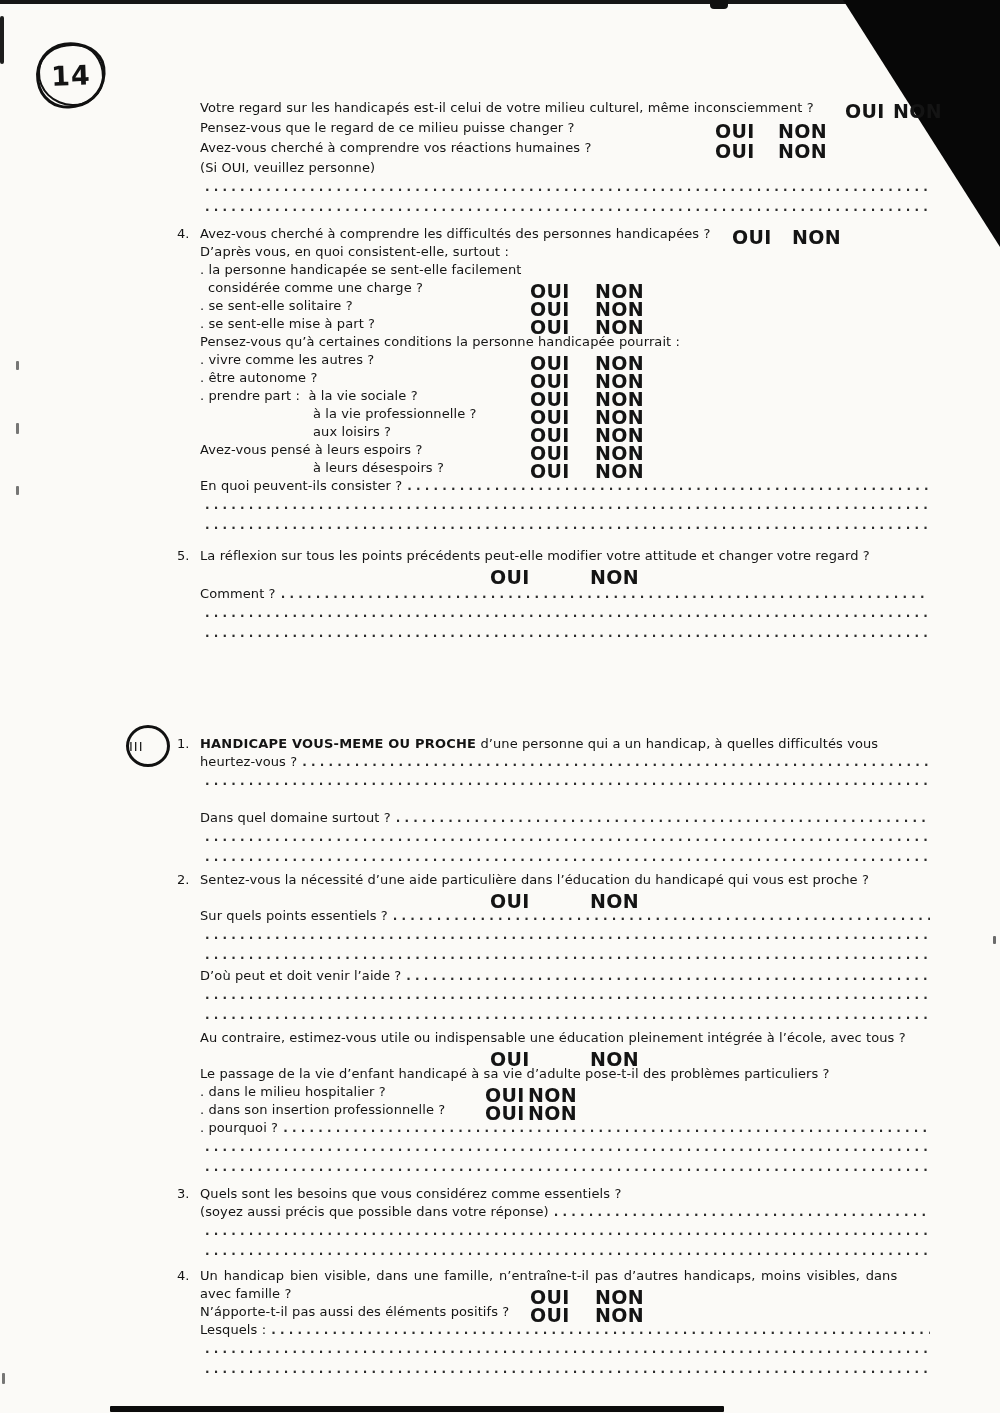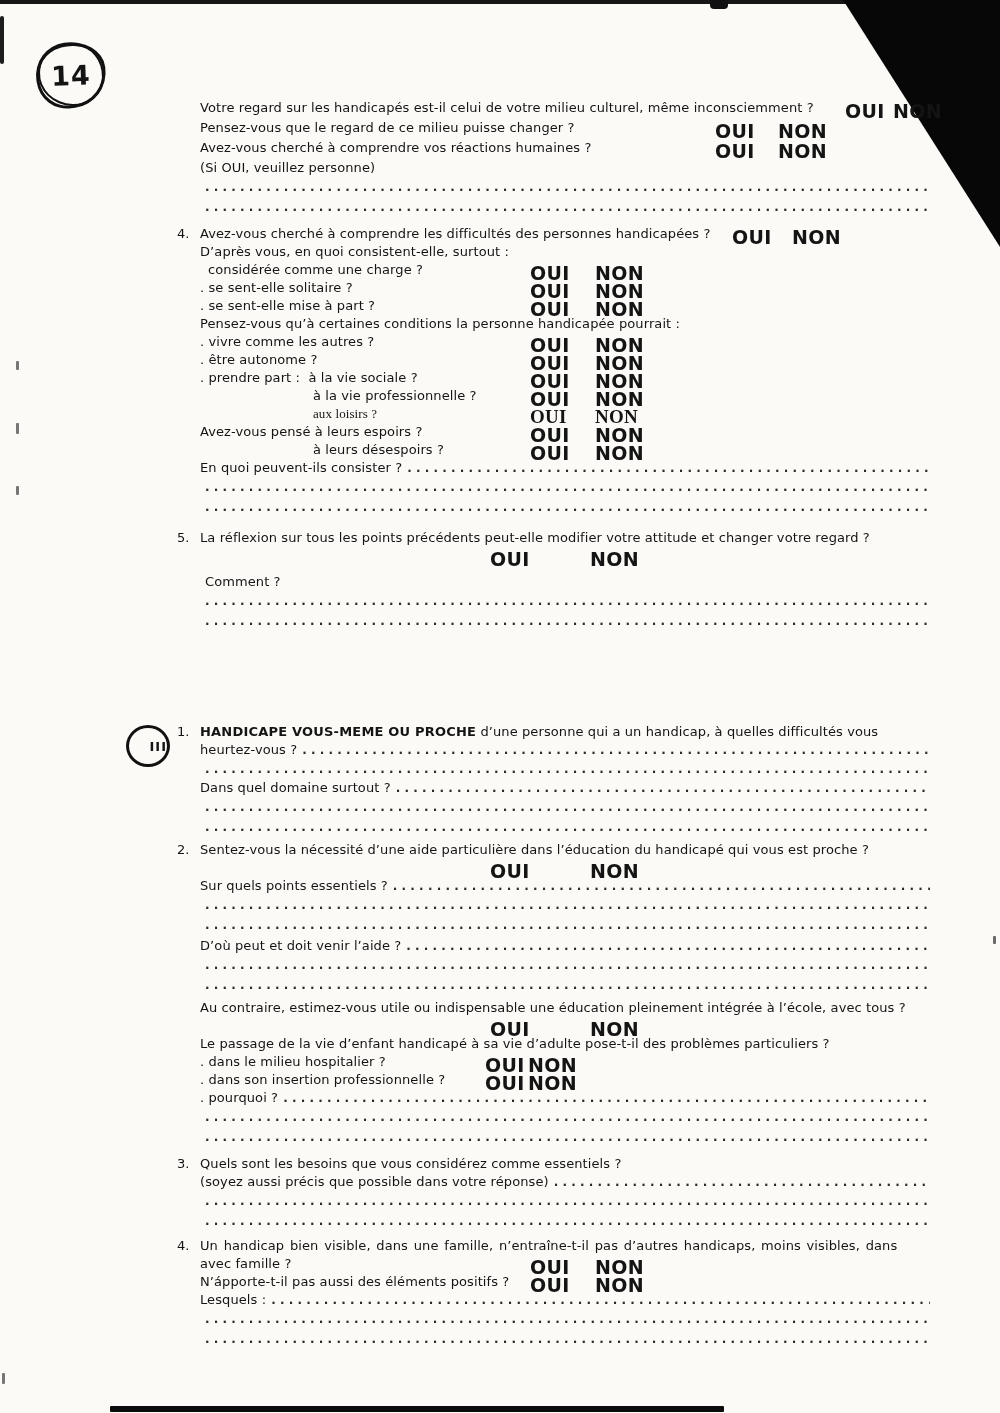--- a/index.html
+++ b/index.html
@@ -36,22 +36,22 @@
     content:"";position:absolute;inset:-1px;
     border:2px solid #111;border-radius:55% 45% 48% 56% / 46% 54% 48% 54%;
     transform:rotate(10deg);
   }
   .page-badge .num14{font-size:27px;font-weight:700;transform:rotate(6deg);letter-spacing:1px;}
 
   
   .section-badge{
     position:absolute;left:126px;top:725px;width:38px;height:36px;
     border:3px solid #111;border-radius:50%;
-    display:flex;align-items:center;justify-content:flex-end;
-    font-size:13px;font-weight:700;letter-spacing:1px;
+    display:flex;align-items:center;justify-content:flex-start;
+    font-size:13px;font-weight:400;letter-spacing:1px;
   }
 
   
   .content{position:absolute;left:200px;top:100px;width:730px;}
   .line{position:relative;display:flex;align-items:baseline;height:18px;font-size:13px;font-weight:500;}
   .line .txt{white-space:pre;letter-spacing:.1px;}
   .line .txt-bold{white-space:pre;font-weight:700;letter-spacing:.2px;}
   .line .item-num{position:absolute;left:-23px;top:0;font-weight:500;}
   .line .dots{
     flex:1 1 auto;overflow:hidden;white-space:pre;
@@ -118,20 +118,23 @@
       </div>
       <div class="line col-i4" style="margin-top: 8px;">
         <span class="item-num">4.</span>
         <span class="txt">Avez-vous cherché à comprendre les difficultés des personnes handicapées ?</span>
         <span class="oui">OUI</span>
         <span class="non">NON</span>
       </div>
       <div class="line">
         <span class="txt">D’après vous, en quoi consistent-elle, surtout :</span>
       </div>
+      <div class="line">
+        <span class="txt">. la personne handicapée se sent-elle facilement</span>
+      </div>
       <div class="line col-a" style="padding-left: 8px;">
         <span class="txt">considérée comme une charge ?</span>
         <span class="oui">OUI</span>
         <span class="non">NON</span>
       </div>
       <div class="line col-a">
         <span class="txt">. se sent-elle solitaire ?</span>
         <span class="oui">OUI</span>
         <span class="non">NON</span>
       </div>
@@ -156,21 +159,21 @@
       <div class="line col-a">
         <span class="txt">. prendre part :  à la vie sociale ?</span>
         <span class="oui">OUI</span>
         <span class="non">NON</span>
       </div>
       <div class="line col-a" style="padding-left: 113px;">
         <span class="txt">à la vie professionnelle ?</span>
         <span class="oui">OUI</span>
         <span class="non">NON</span>
       </div>
-      <div class="line col-a" style="padding-left: 113px; font-family: Liberation Serif, serif;">
+      <div class="line col-a" style="padding-left: 113px;">
         <span class="txt">aux loisirs ?</span>
         <span class="oui">OUI</span>
         <span class="non">NON</span>
       </div>
       <div class="line col-a">
         <span class="txt">Avez-vous pensé à leurs espoirs ?</span>
         <span class="oui">OUI</span>
         <span class="non">NON</span>
       </div>
       <div class="line col-a" style="padding-left: 113px; text-align: right;">
@@ -189,21 +192,21 @@
         <span class="dots">............................................................................................................................................................................................................................</span>
       </div>
       <div class="line" style="margin-top: 12px;">
         <span class="item-num">5.</span>
         <span class="txt">La réflexion sur tous les points précédents peut-elle modifier votre attitude et changer votre regard ?</span>
       </div>
       <div class="line col-ctr">
         <span class="oui">OUI</span>
         <span class="non">NON</span>
       </div>
-      <div class="line" style="margin-top: 8px; flex-direction: column;">
+      <div class="line" style="margin-top: 2px;">
         <span class="txt">Comment ?</span>
         <span class="dots">............................................................................................................................................................................................................................</span>
       </div>
       <div class="line" style="margin-top: 2px;">
         <span class="dots">............................................................................................................................................................................................................................</span>
       </div>
       <div class="line" style="margin-top: 2px;">
         <span class="dots">............................................................................................................................................................................................................................</span>
       </div>
       <div class="line" style="margin-top: 92px;">
@@ -211,21 +214,21 @@
         <span class="txt-bold">HANDICAPE VOUS-MEME OU PROCHE</span>
         <span class="txt"> d’une personne qui a un handicap, à quelles difficultés vous</span>
       </div>
       <div class="line">
         <span class="txt">heurtez-vous ?</span>
         <span class="dots">............................................................................................................................................................................................................................</span>
       </div>
       <div class="line" style="margin-top: 2px;">
         <span class="dots">............................................................................................................................................................................................................................</span>
       </div>
-      <div class="line" style="margin-top: 0; text-align: center;">
+      <div class="line" style="margin-top: 18px; text-align: center;">
         <span class="txt">Dans quel domaine surtout ?</span>
         <span class="dots">............................................................................................................................................................................................................................</span>
       </div>
       <div class="line" style="margin-top: 2px;">
         <span class="dots">............................................................................................................................................................................................................................</span>
       </div>
       <div class="line" style="margin-top: 2px;">
         <span class="dots">............................................................................................................................................................................................................................</span>
       </div>
       <div class="line" style="margin-top: 4px;">

